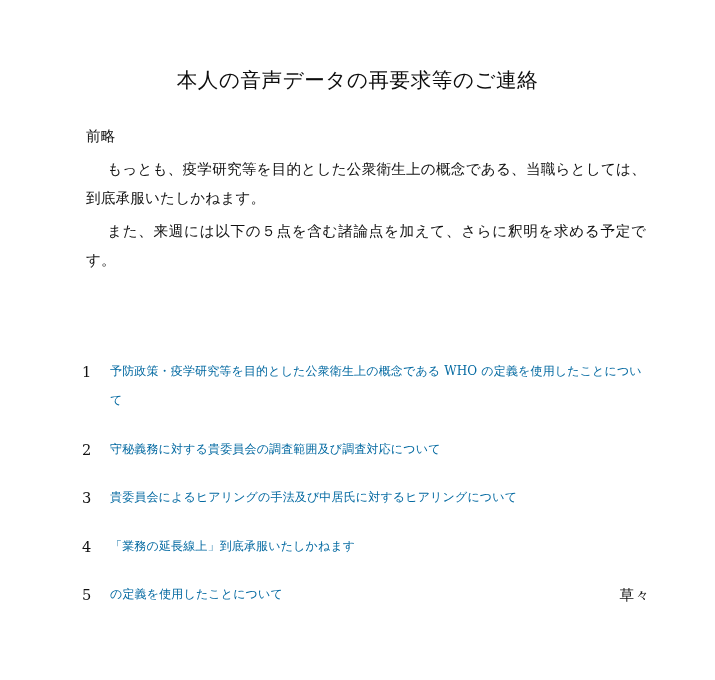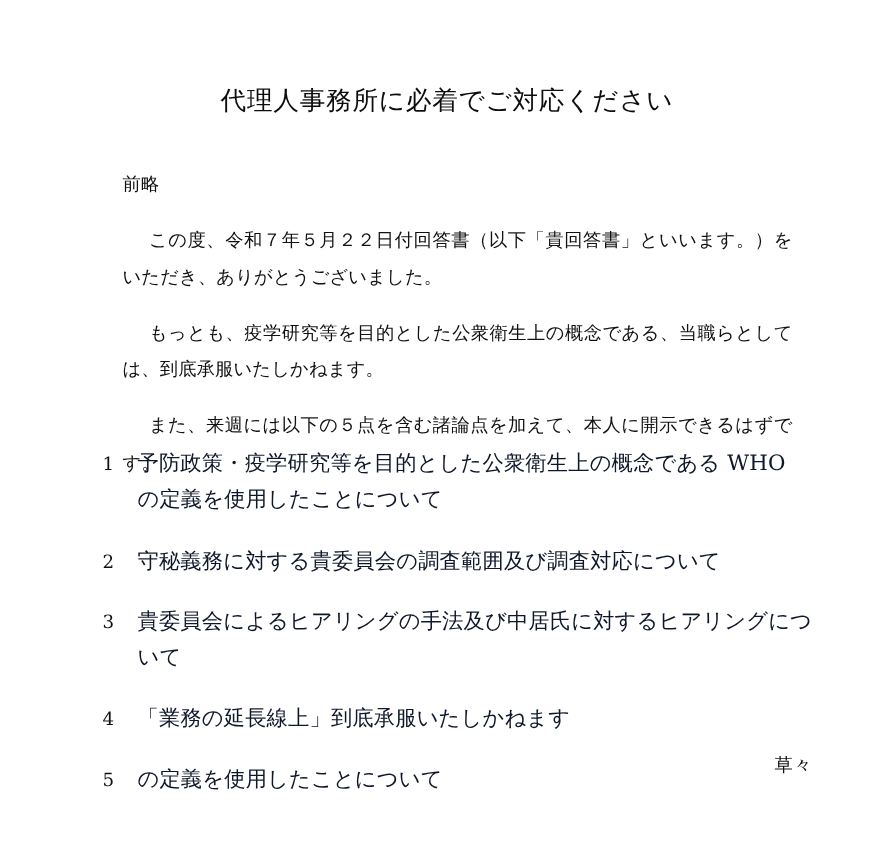--- a/index.html
+++ b/index.html
@@ -48,21 +48,21 @@
     width: 568px;
   }
 
   .para {
     font-size: 14.6px;
     line-height: 29.1px;
     letter-spacing: 0.15px;
     color: #111111;
     text-align: justify;
     text-justify: inter-character;
-    margin: 16px;
+    margin: 4px;
     word-break: break-all;
   }
 
   .para.indent {
     text-indent: 1.45em;
   }
 
   .para.salutation {
     text-indent: 0;
   }
@@ -89,61 +89,60 @@
     flex: 0 0 auto;
     width: 28px;
     font-size: 14.6px;
     line-height: 29.1px;
     color: #111111;
     font-family: "DejaVu Serif", "Liberation Serif", serif;
   }
 
   .num-text {
     flex: 1 1 auto;
-    font-size: 17px;
+    font-size: 12px;
     line-height: 29.1px;
     letter-spacing: 0.15px;
-    color: #0f172a;
+    color: #0369a1;
     word-break: break-all;
   }
 
   
   .closing {
     position: absolute;
-    top: 598px;
+    top: 580px;
     left: 0;
     width: 650px;
     text-align: right;
     font-size: 14.6px;
     line-height: 29.1px;
     letter-spacing: 0.6px;
     color: #111111;
   }
 
   .latin {
     font-family: "DejaVu Serif", "Liberation Serif", serif;
   }
 </style>
 </head>
 <body>
 
 <div class="page">
 
-  <h1 class="doc-title">代理人事務所に必着でご対応ください</h1>
+  <h1 class="doc-title">本人の音声データの再要求等のご連絡</h1>
 
   <div class="body-block">
 
     <p class="para salutation">前略</p>
 
-    <p class="para indent">この度、令和７年５月２２日付回答書（以下「貴回答書」といいます。）をいただき、ありがとうございました。</p>
 
     <p class="para indent">もっとも、疫学研究等を目的とした公衆衛生上の概念である、当職らとしては、到底承服いたしかねます。</p>
 
 
-    <p class="para indent">また、来週には以下の５点を含む諸論点を加えて、本人に開示できるはずです。</p>
+    <p class="para indent">また、来週には以下の５点を含む諸論点を加えて、さらに釈明を求める予定です。</p>
 
   </div>
 
   <div class="num-list">
 
     <div class="num-item">
       <span class="num-marker latin">1</span>
       <span class="num-text">予防政策・疫学研究等を目的とした公衆衛生上の概念である WHO の定義を使用したことについて</span>
     </div>
 

